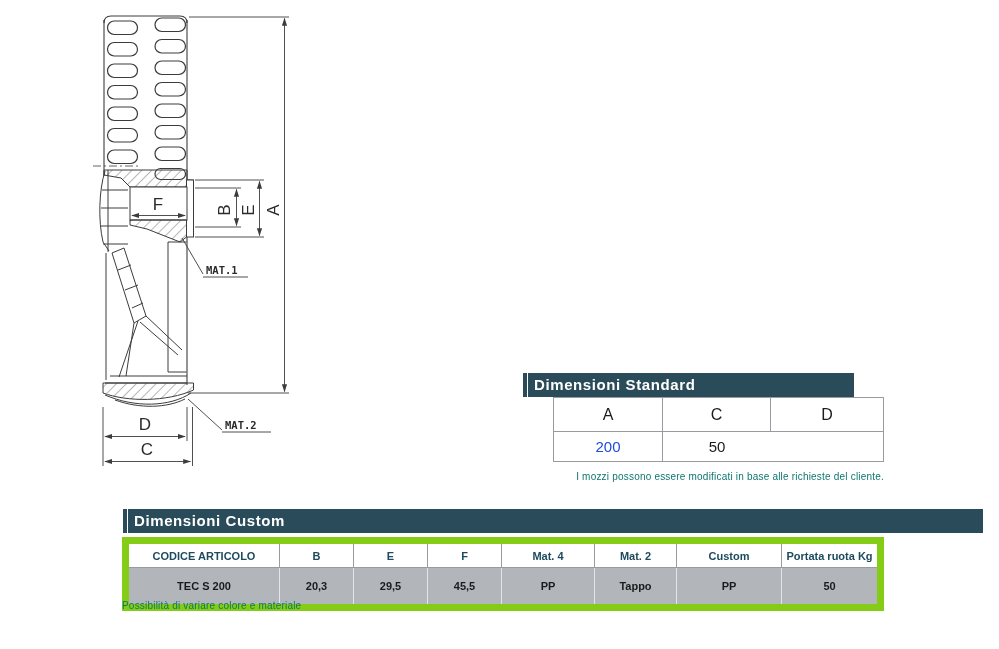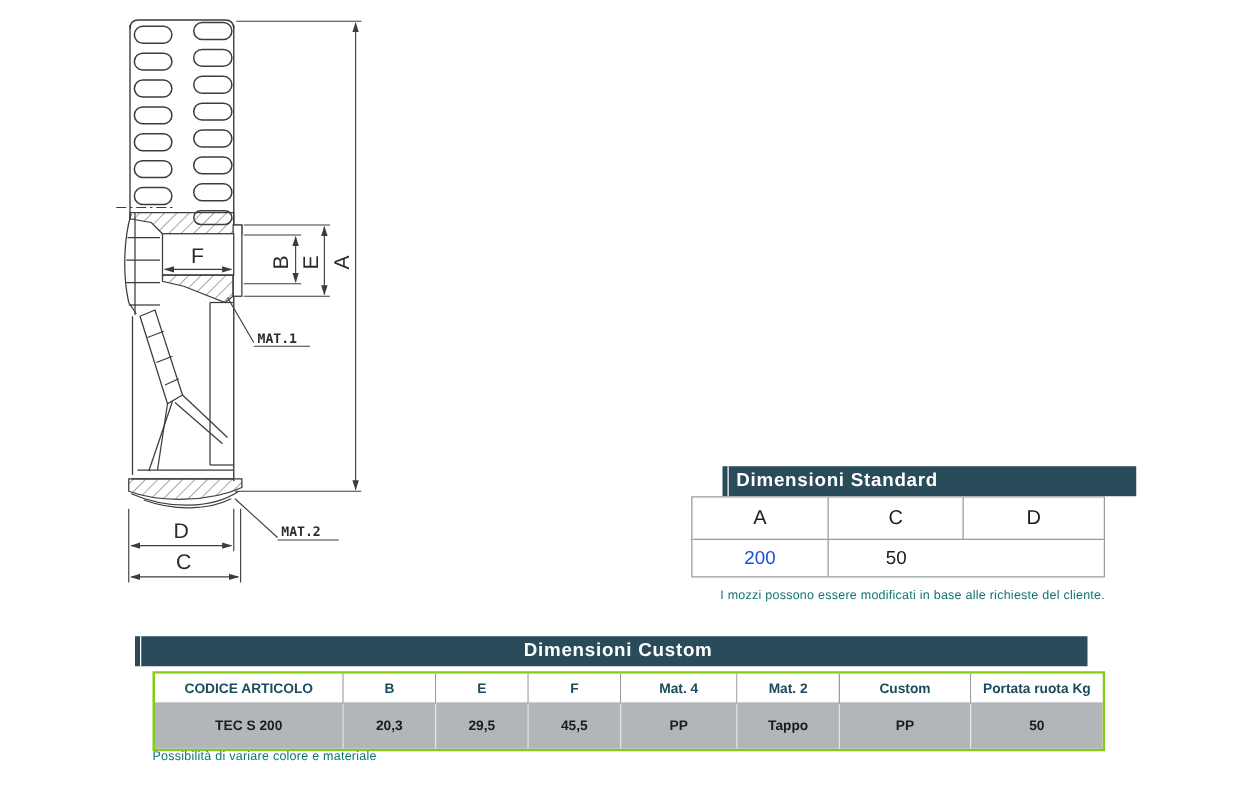--- a/index.html
+++ b/index.html
@@ -11,22 +11,22 @@
   .drawing{position:absolute;left:0;top:0;}
   
   .titlebar{
     position:absolute;height:24px;background:#2a4b59;color:#ffffff;
     font-size:15px;font-weight:600;letter-spacing:.6px;line-height:24px;
     padding-left:11px;box-sizing:border-box;
   }
   .titlebar .inset{
     position:absolute;left:4px;top:0;bottom:0;width:1px;background:#ffffff;
   }
-  .titlebar.std{left:578px;top:373px;width:331px;}
-  .titlebar.cst{left:108px;top:509px;width:762px;text-align:center;}
+  .titlebar.std{left:523px;top:373px;width:331px;}
+  .titlebar.cst{left:123px;top:509px;width:860px;}
   
   .std-table{
     position:absolute;left:553px;top:397px;width:331px;
     border:1px solid #989ca1;box-sizing:border-box;background:#fff;
   }
   .std-row{display:grid;grid-template-columns:109px 108px auto;}
   .std-row > div{
     display:flex;align-items:center;justify-content:center;
     border-right:1px solid #989ca1;box-sizing:border-box;color:#1c1c1c;
   }
@@ -34,21 +34,21 @@
   .std-row.head > div{height:34px;font-size:16px;border-bottom:1px solid #989ca1;}
   .std-row.vals > div{height:29px;font-size:15px;}
   .std-row.vals > div.teal{color:#1d4ed8;}
   
   .note{position:absolute;font-size:10px;color:#0f766e;letter-spacing:.2px;}
   .note.std{left:400px;top:471px;width:484px;text-align:right;}
   .note.cst{left:122px;top:600px;}
   
   .cst-table{
     position:absolute;left:122px;top:537px;width:762px;
-    border:2px solid #84cc16;box-sizing:border-box;background:#fff;
+    border:7px solid #84cc16;box-sizing:border-box;background:#fff;
   }
   .cst-row{display:grid;grid-template-columns:151px 74px 74px 74px 93px 82px 105px auto;}
   .cst-row > div{
     display:flex;align-items:center;justify-content:center;
     box-sizing:border-box;font-size:11px;font-weight:bold;
   }
   .cst-row.head > div{
     height:24px;color:#1d4a5e;background:#fff;
     border-right:1px solid #989ca1;border-bottom:1px solid #989ca1;
   }

